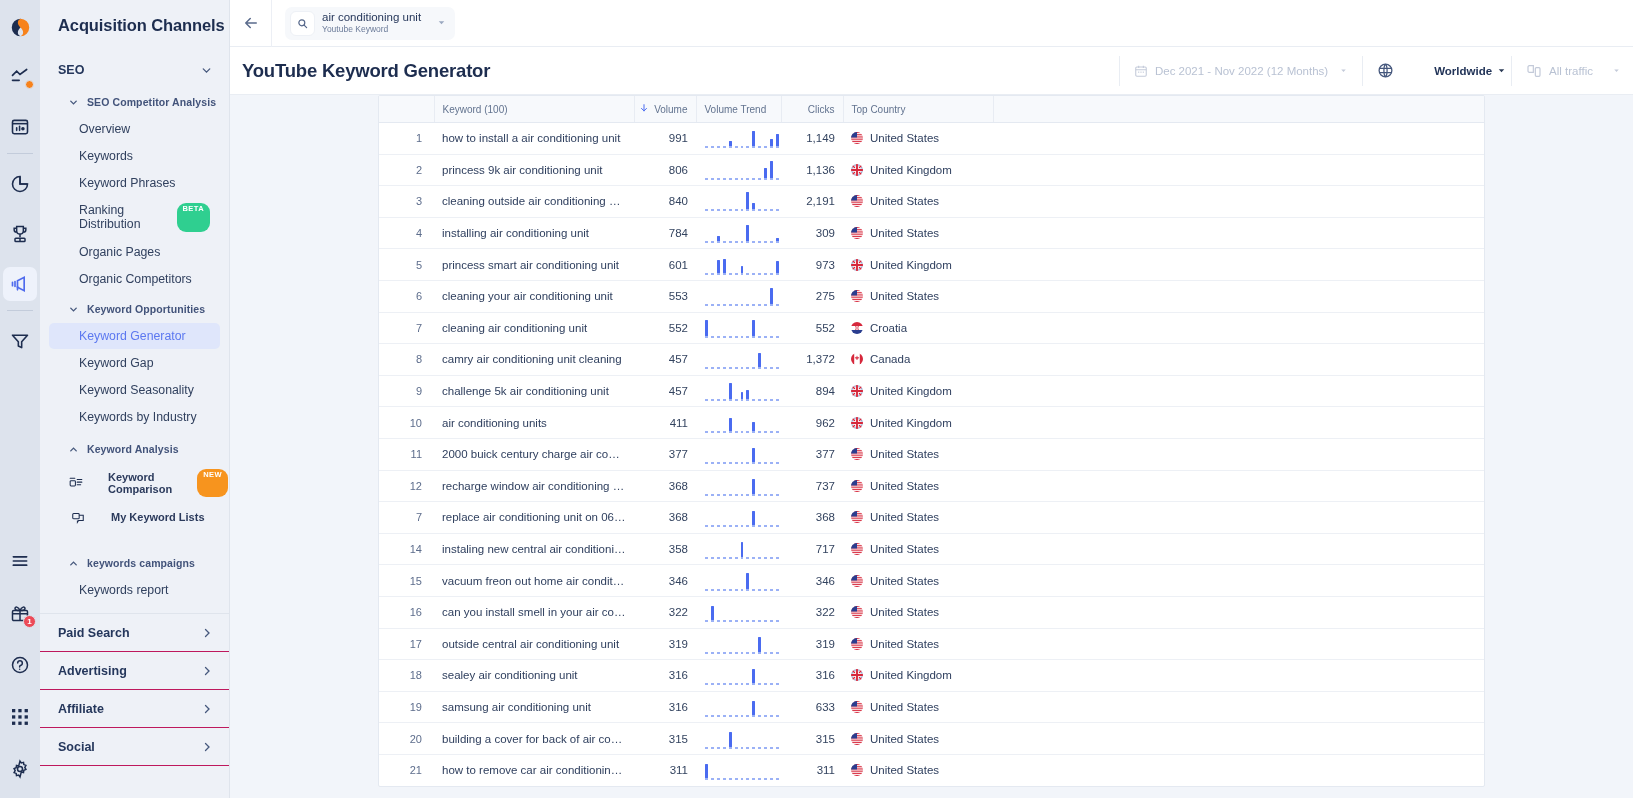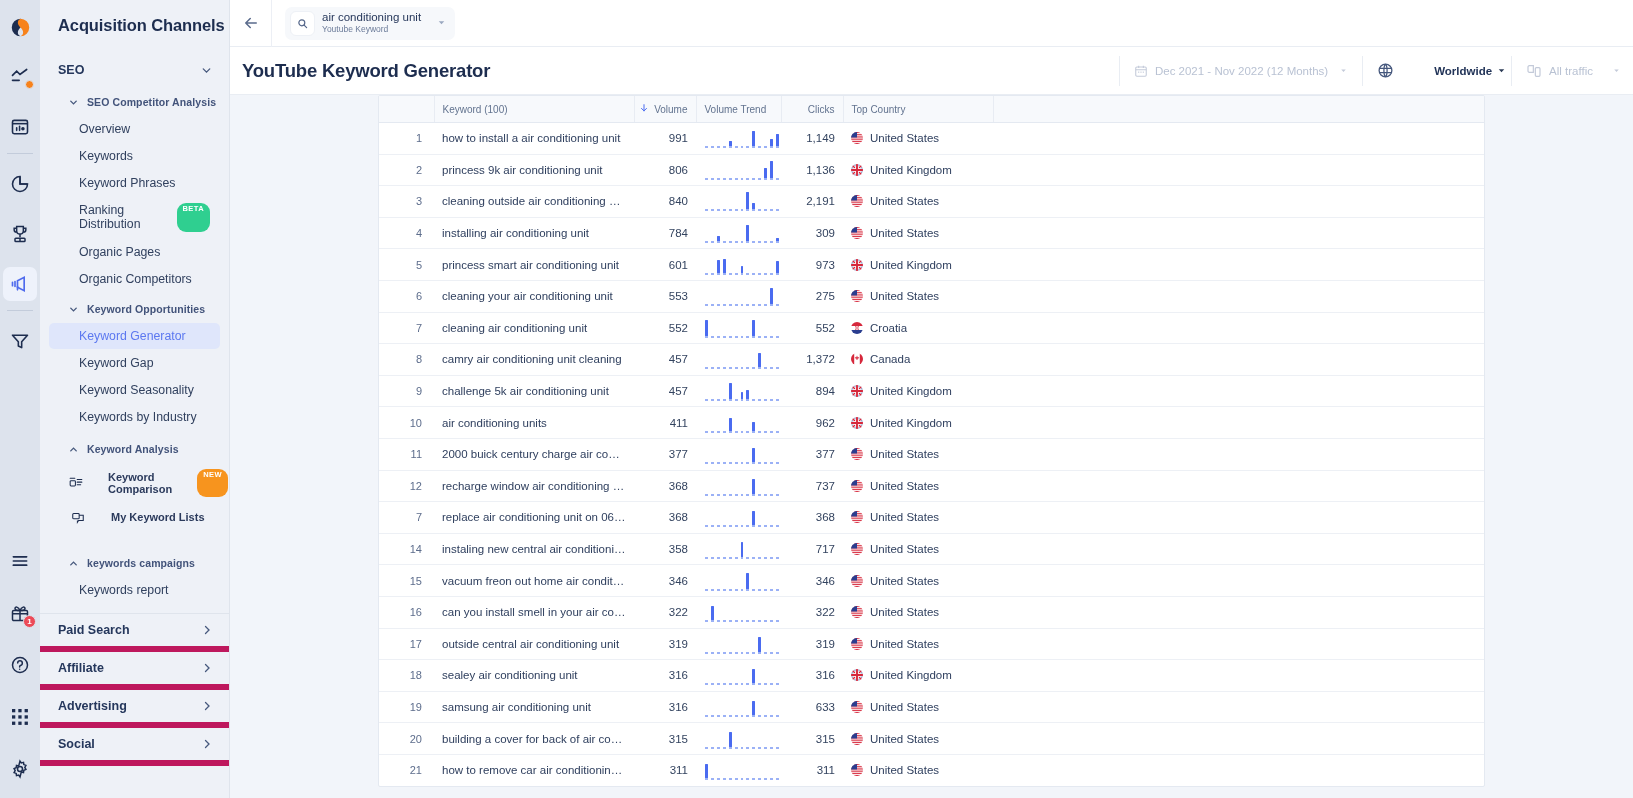--- a/index.html
+++ b/index.html
@@ -68,21 +68,21 @@
   .sb-item.sm { font-size:11px; font-weight:700; color:#2b3a5c;}
   .badge {
     font-size:7.5px; font-weight:700; color:#fff; border-radius:9px;
     padding:2px 6px 19px; letter-spacing:.4px; line-height:1;
   }
   .badge.beta { background:#2fcf90; }
   .badge.new  { background:#f7941e; }
   .sb-div { height:1px; background:#dfe4ec; margin-top:9px;}
   .sb-coll {
     display:flex; align-items:center; justify-content:space-between;
-    height:38px; padding:0 16px 0 18px; border-bottom:6px solid #be185d;
+    height:38px; padding:0 16px 0 18px; border-bottom:1px solid #be185d;
     cursor:pointer;
   }
   .sb-coll .t { font-size:12.5px; font-weight:700; color:#25375c;}
   .chev { color:#46587d; display:flex; }
 
   
   .main { flex:1 1 auto; height:798px; position:relative; background:#f2f5fa; }
   .topbar {
     height:47px; background:#fff; display:flex; align-items:center;
     border-bottom:1px solid #e9edf3;
@@ -354,29 +354,29 @@
     <div class="sb-div"></div>
     <div class="sb-coll">
       <span class="t">Paid Search</span>
       <span class="chev">
           <svg width="12" height="12" viewBox="0 0 24 24" fill="none" stroke="#46587d" stroke-width="2.6" stroke-linecap="round">
             <path d="M9 5l7 7-7 7"></path>
           </svg>
         </span>
     </div>
     <div class="sb-coll">
-      <span class="t">Affiliate</span>
+      <span class="t">Advertising</span>
       <span class="chev">
           <svg width="12" height="12" viewBox="0 0 24 24" fill="none" stroke="#46587d" stroke-width="2.6" stroke-linecap="round">
             <path d="M9 5l7 7-7 7"></path>
           </svg>
         </span>
     </div>
     <div class="sb-coll">
-      <span class="t">Advertising</span>
+      <span class="t">Affiliate</span>
       <span class="chev">
           <svg width="12" height="12" viewBox="0 0 24 24" fill="none" stroke="#46587d" stroke-width="2.6" stroke-linecap="round">
             <path d="M9 5l7 7-7 7"></path>
           </svg>
         </span>
     </div>
     <div class="sb-coll">
       <span class="t">Social</span>
       <span class="chev">
           <svg width="12" height="12" viewBox="0 0 24 24" fill="none" stroke="#46587d" stroke-width="2.6" stroke-linecap="round">

